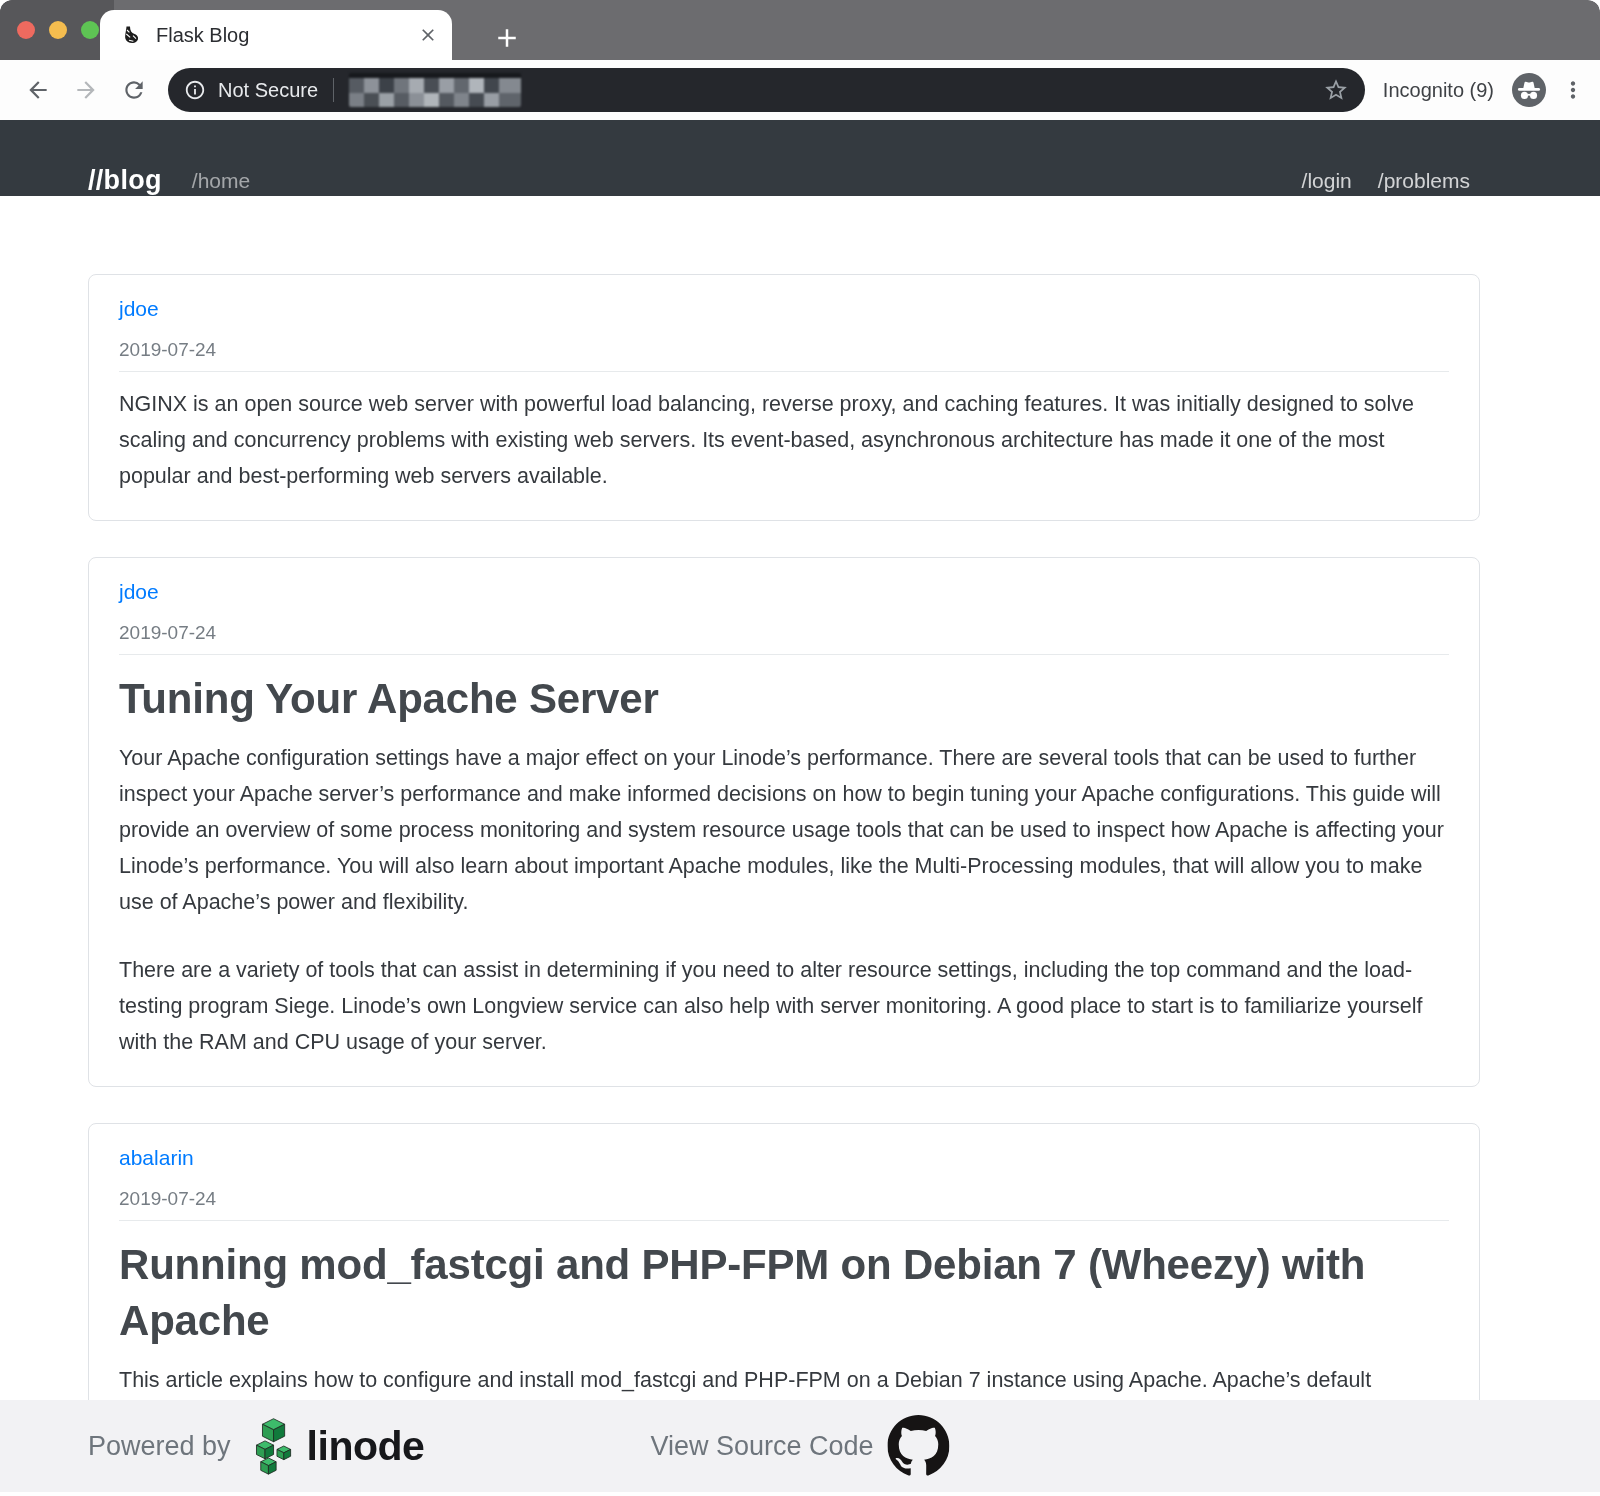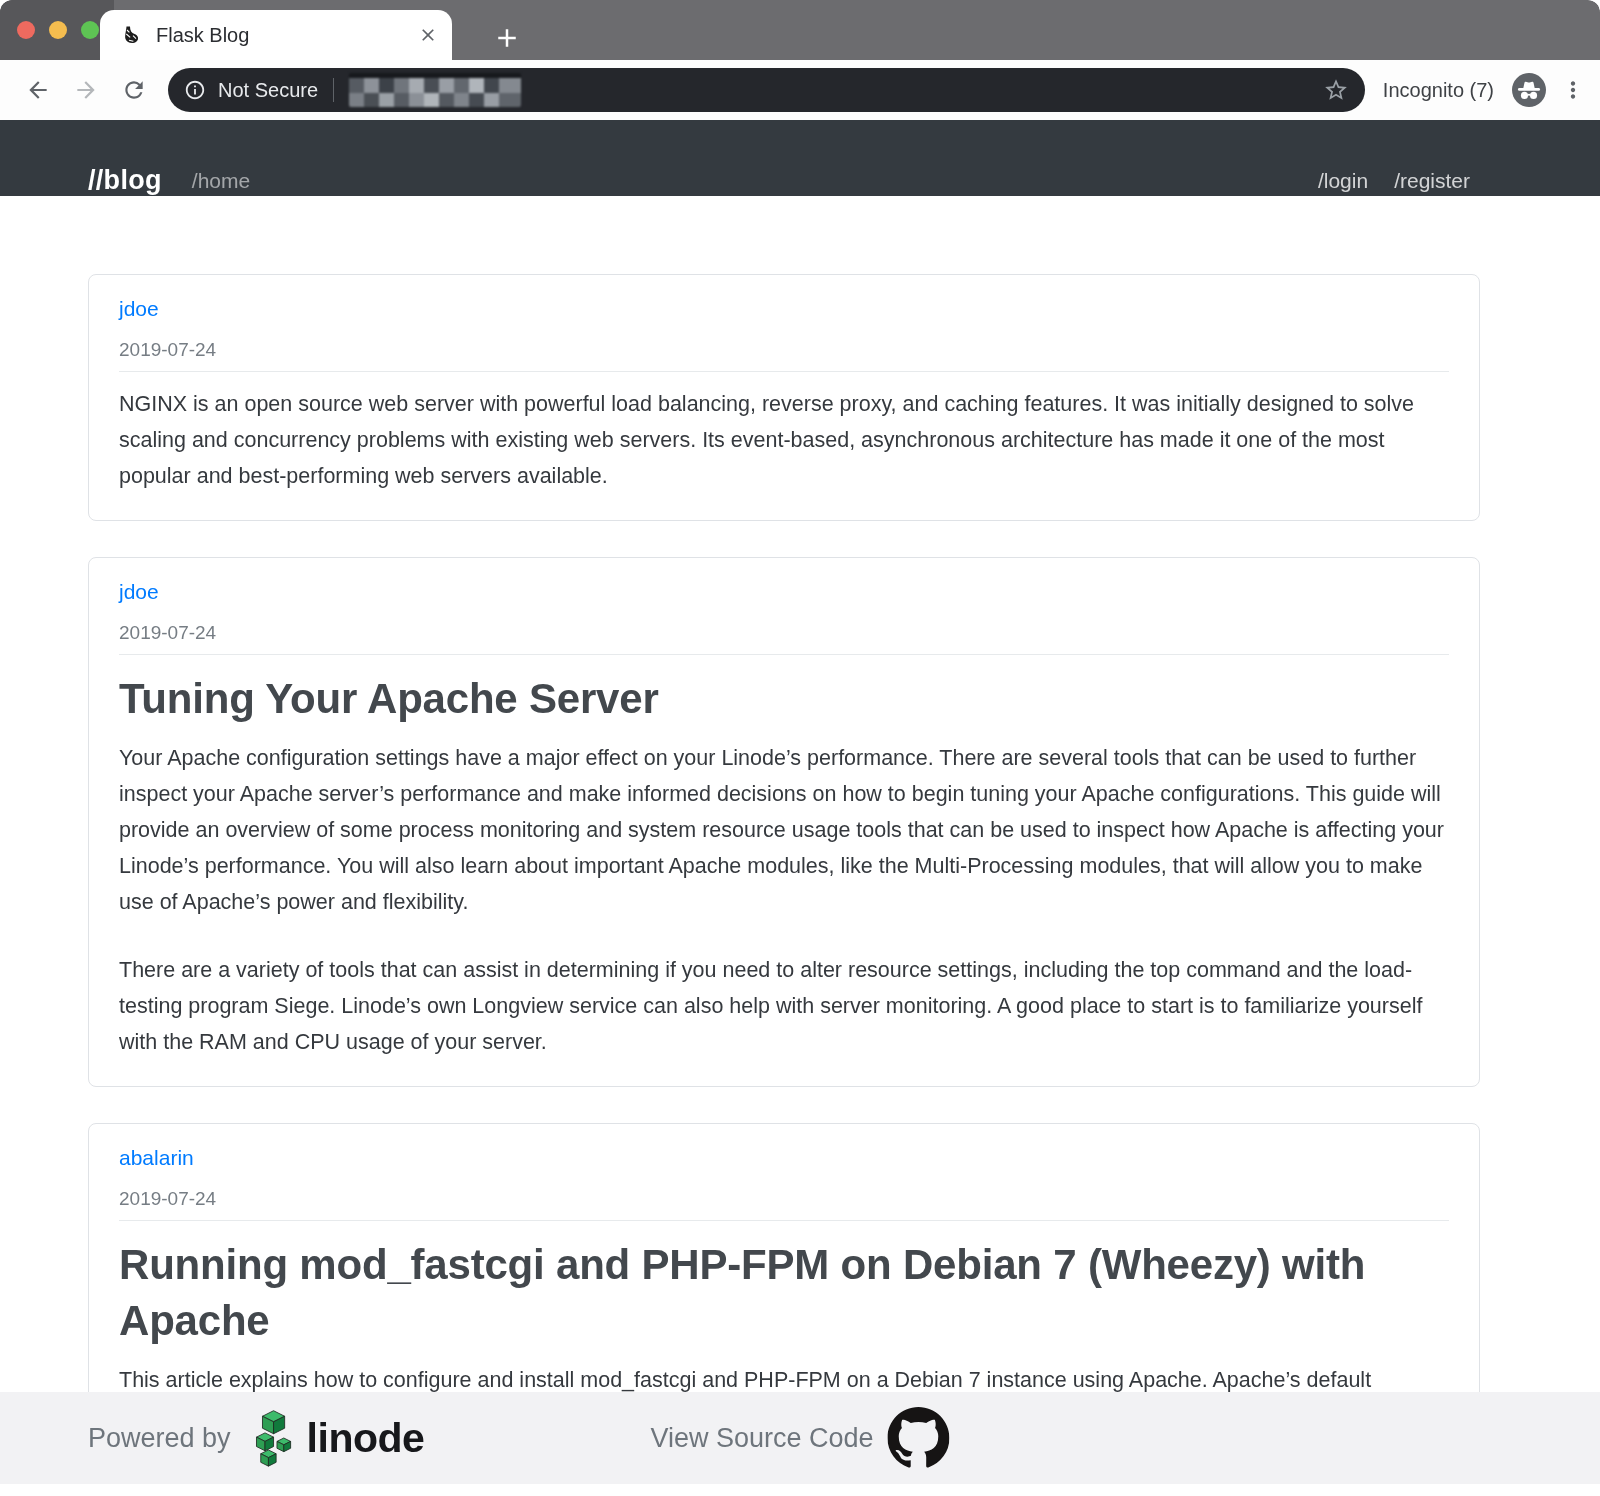--- a/index.html
+++ b/index.html
@@ -52,21 +52,21 @@
   .card{width:1392px;box-sizing:border-box;background:#fff;border:1px solid #dfe2e6;border-radius:8px;padding:22px 30px 26px 30px;margin-bottom:36px;}
   .meta{display:flex;align-items:baseline;gap:18px;flex-direction:column;}
   .author{color:#007bff;font-size:21px;text-decoration:none;}
   .date{color:#767d84;font-size:19px;}
   .card hr{border:none;border-top:1px solid #e7eaec;margin:10px 0 0 0;}
   .post-title{font-size:42px;line-height:1.32;font-weight:700;color:#43484d;margin:16px 0 0 0;letter-spacing:-.2px;text-decoration:none;display:block;}
   .card p{font-size:21.5px;line-height:36px;color:#35393e;margin:14px 0 32px 0;}
   .card p:last-child{margin-bottom:0;}
 
   
-  .footer{position:absolute;left:0;right:0;bottom:12px;height:92px;background:#f2f2f4;}
+  .footer{position:absolute;left:0;right:0;bottom:4px;height:92px;background:#f2f2f4;}
   .footer-left{position:absolute;left:88px;top:50%;transform:translateY(-50%);display:flex;align-items:center;}
   .powered{font-size:27px;color:#6e757c;}
   .linode-cubes{width:52px;height:58px;margin:0 10px 0 14px;}
   .linode-word{font-size:41px;font-weight:700;color:#17181b;letter-spacing:-.5px;text-decoration:none;}
   .footer-center{position:absolute;left:50%;top:50%;transform:translate(-50%,-50%);display:flex;align-items:center;}
   .view-source{font-size:27px;color:#6e757c;text-decoration:none;}
   .octocat{width:62px;height:62px;margin-left:14px;}
 </style>
 </head>
 <body>
@@ -145,42 +145,42 @@
           <rect x="150" y="20" width="22" height="14" fill="#5f646b"></rect>
         </g>
       </svg>
       <span class="omni-spacer"></span>
       <svg class="star-ic" viewBox="0 0 24 24">
         <path fill="#9aa0a6" d="M22 9.24l-7.19-.62L12 2 9.19 8.63 2 9.24l5.46 4.73L5.82 21 12 17.27 18.18 21l-1.63-7.03L22 9.24zM12 15.4l-3.76 2.27 1-4.28-3.32-2.88 4.38-.38L12 6.1l1.71 4.04 4.38.38-3.32 2.88 1 4.28L12 15.4z"></path>
       </svg>
     </div>
 
     <div class="browser-right">
-      <span class="incog-label">Incognito (7)</span>
+      <span class="incog-label">Incognito (9)</span>
       <svg class="incog-avatar" viewBox="0 0 24 24">
         <circle cx="12" cy="12" r="12" fill="#5f6368"></circle>
         <path fill="#ffffff" d="M8 10.5 8.8 6.8 Q9 6 9.8 6.2 L11 6.6 Q12 6.9 13 6.6 L14.2 6.2 Q15 6 15.2 6.8 L16 10.5 Z"></path>
         <rect x="4.2" y="10.6" width="15.6" height="2" rx="1" fill="#ffffff"></rect>
         <circle cx="8.8" cy="15.8" r="2.5" fill="#ffffff"></circle>
         <circle cx="15.2" cy="15.8" r="2.5" fill="#ffffff"></circle>
         <path d="M11 15.6 Q12 14.9 13 15.6" stroke="#ffffff" stroke-width="1.2" fill="none"></path>
       </svg>
       <svg class="kebab" viewBox="0 0 24 24">
         <path fill="#5f6368" d="M12 8c1.1 0 2-.9 2-2s-.9-2-2-2-2 .9-2 2 .9 2 2 2zm0 2c-1.1 0-2 .9-2 2s.9 2 2 2 2-.9 2-2-.9-2-2-2zm0 6c-1.1 0-2 .9-2 2s.9 2 2 2 2-.9 2-2-.9-2-2-2z"></path>
       </svg>
     </div>
   </div>
 
   <nav class="navbar">
     <div class="navbar-inner">
       <a href="#" class="brand">//blog</a>
       <a href="#" class="nav-link dim">/home</a>
       <div class="nav-right">
         <a href="#" class="nav-link bright">/login</a>
-        <a href="#" class="nav-link bright">/register</a>
+        <a href="#" class="nav-link bright">/problems</a>
       </div>
     </div>
   </nav>
 
   <main class="main">
 
     <article class="card">
       <div class="meta">
         <a href="#" class="author">jdoe</a>
         <span class="date">2019-07-24</span>

